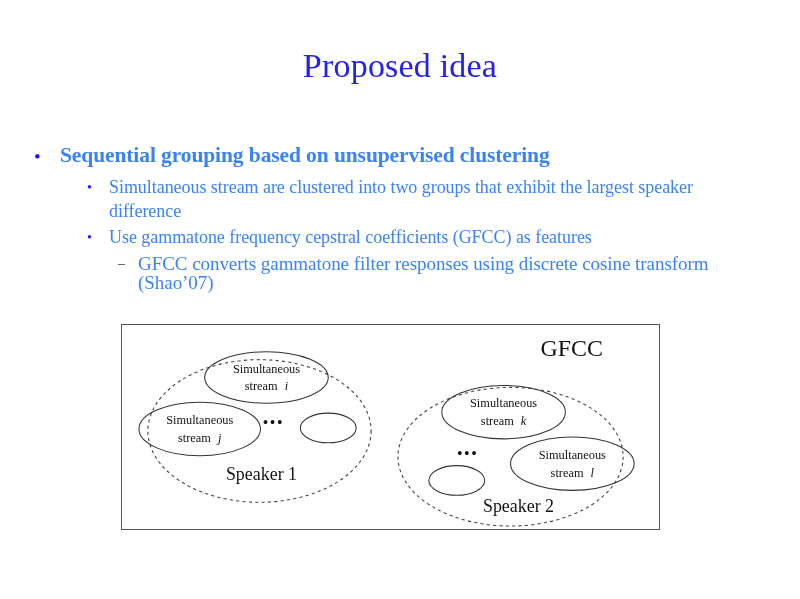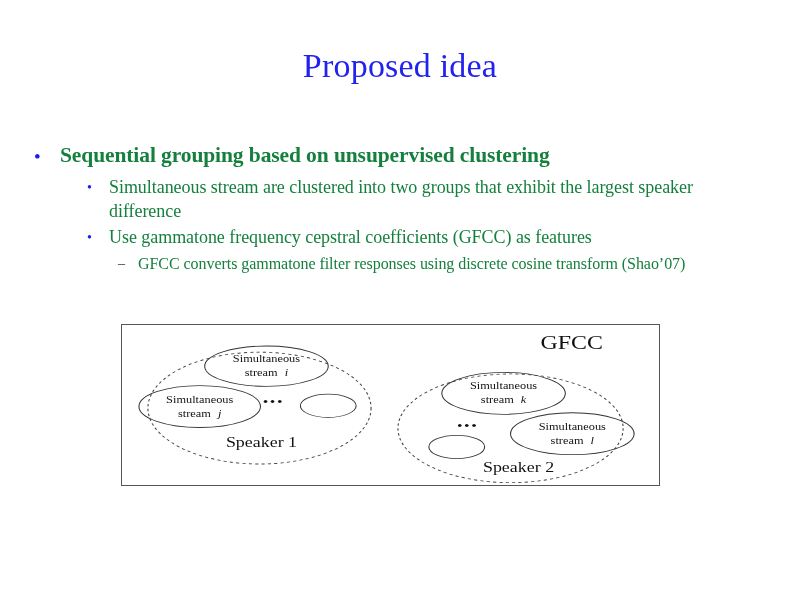--- a/index.html
+++ b/index.html
@@ -53,21 +53,21 @@
   .marker {
     flex: 0 0 auto;
     text-align: left;
     color: #1b1bf0;
     line-height: 1;
     user-select: none;
   }
 
   .btext {
     flex: 1 1 auto;
-    color: #15803d;
+    color: #3b82f6;
   }
 
   
   .lvl1 {
     margin-bottom: 6px;
   }
   .lvl1 .marker {
     width: 26px;
     font-size: 19px;
     padding-top: 5px;
@@ -100,32 +100,32 @@
     margin-left: 84px;
     margin-top: 5px;
   }
   .lvl3 .marker {
     width: 20px;
     font-size: 14px;
     color: #333333;
     padding-top: 3px;
   }
   .lvl3 .btext {
-    font-size: 16px;
+    font-size: 19px;
     line-height: 19px;
     letter-spacing: -0.05px;
   }
 
   
   .figure-box {
     position: absolute;
     left: 121px;
     top: 324px;
     width: 539px;
-    height: 162px;
+    height: 206px;
     border: 1.4px solid #555555;
     background: #ffffff;
     box-sizing: border-box;
     text-align: center;
   }
   .figure-svg {
     display: block;
     width: 100%;
     height: 100%;
   }

